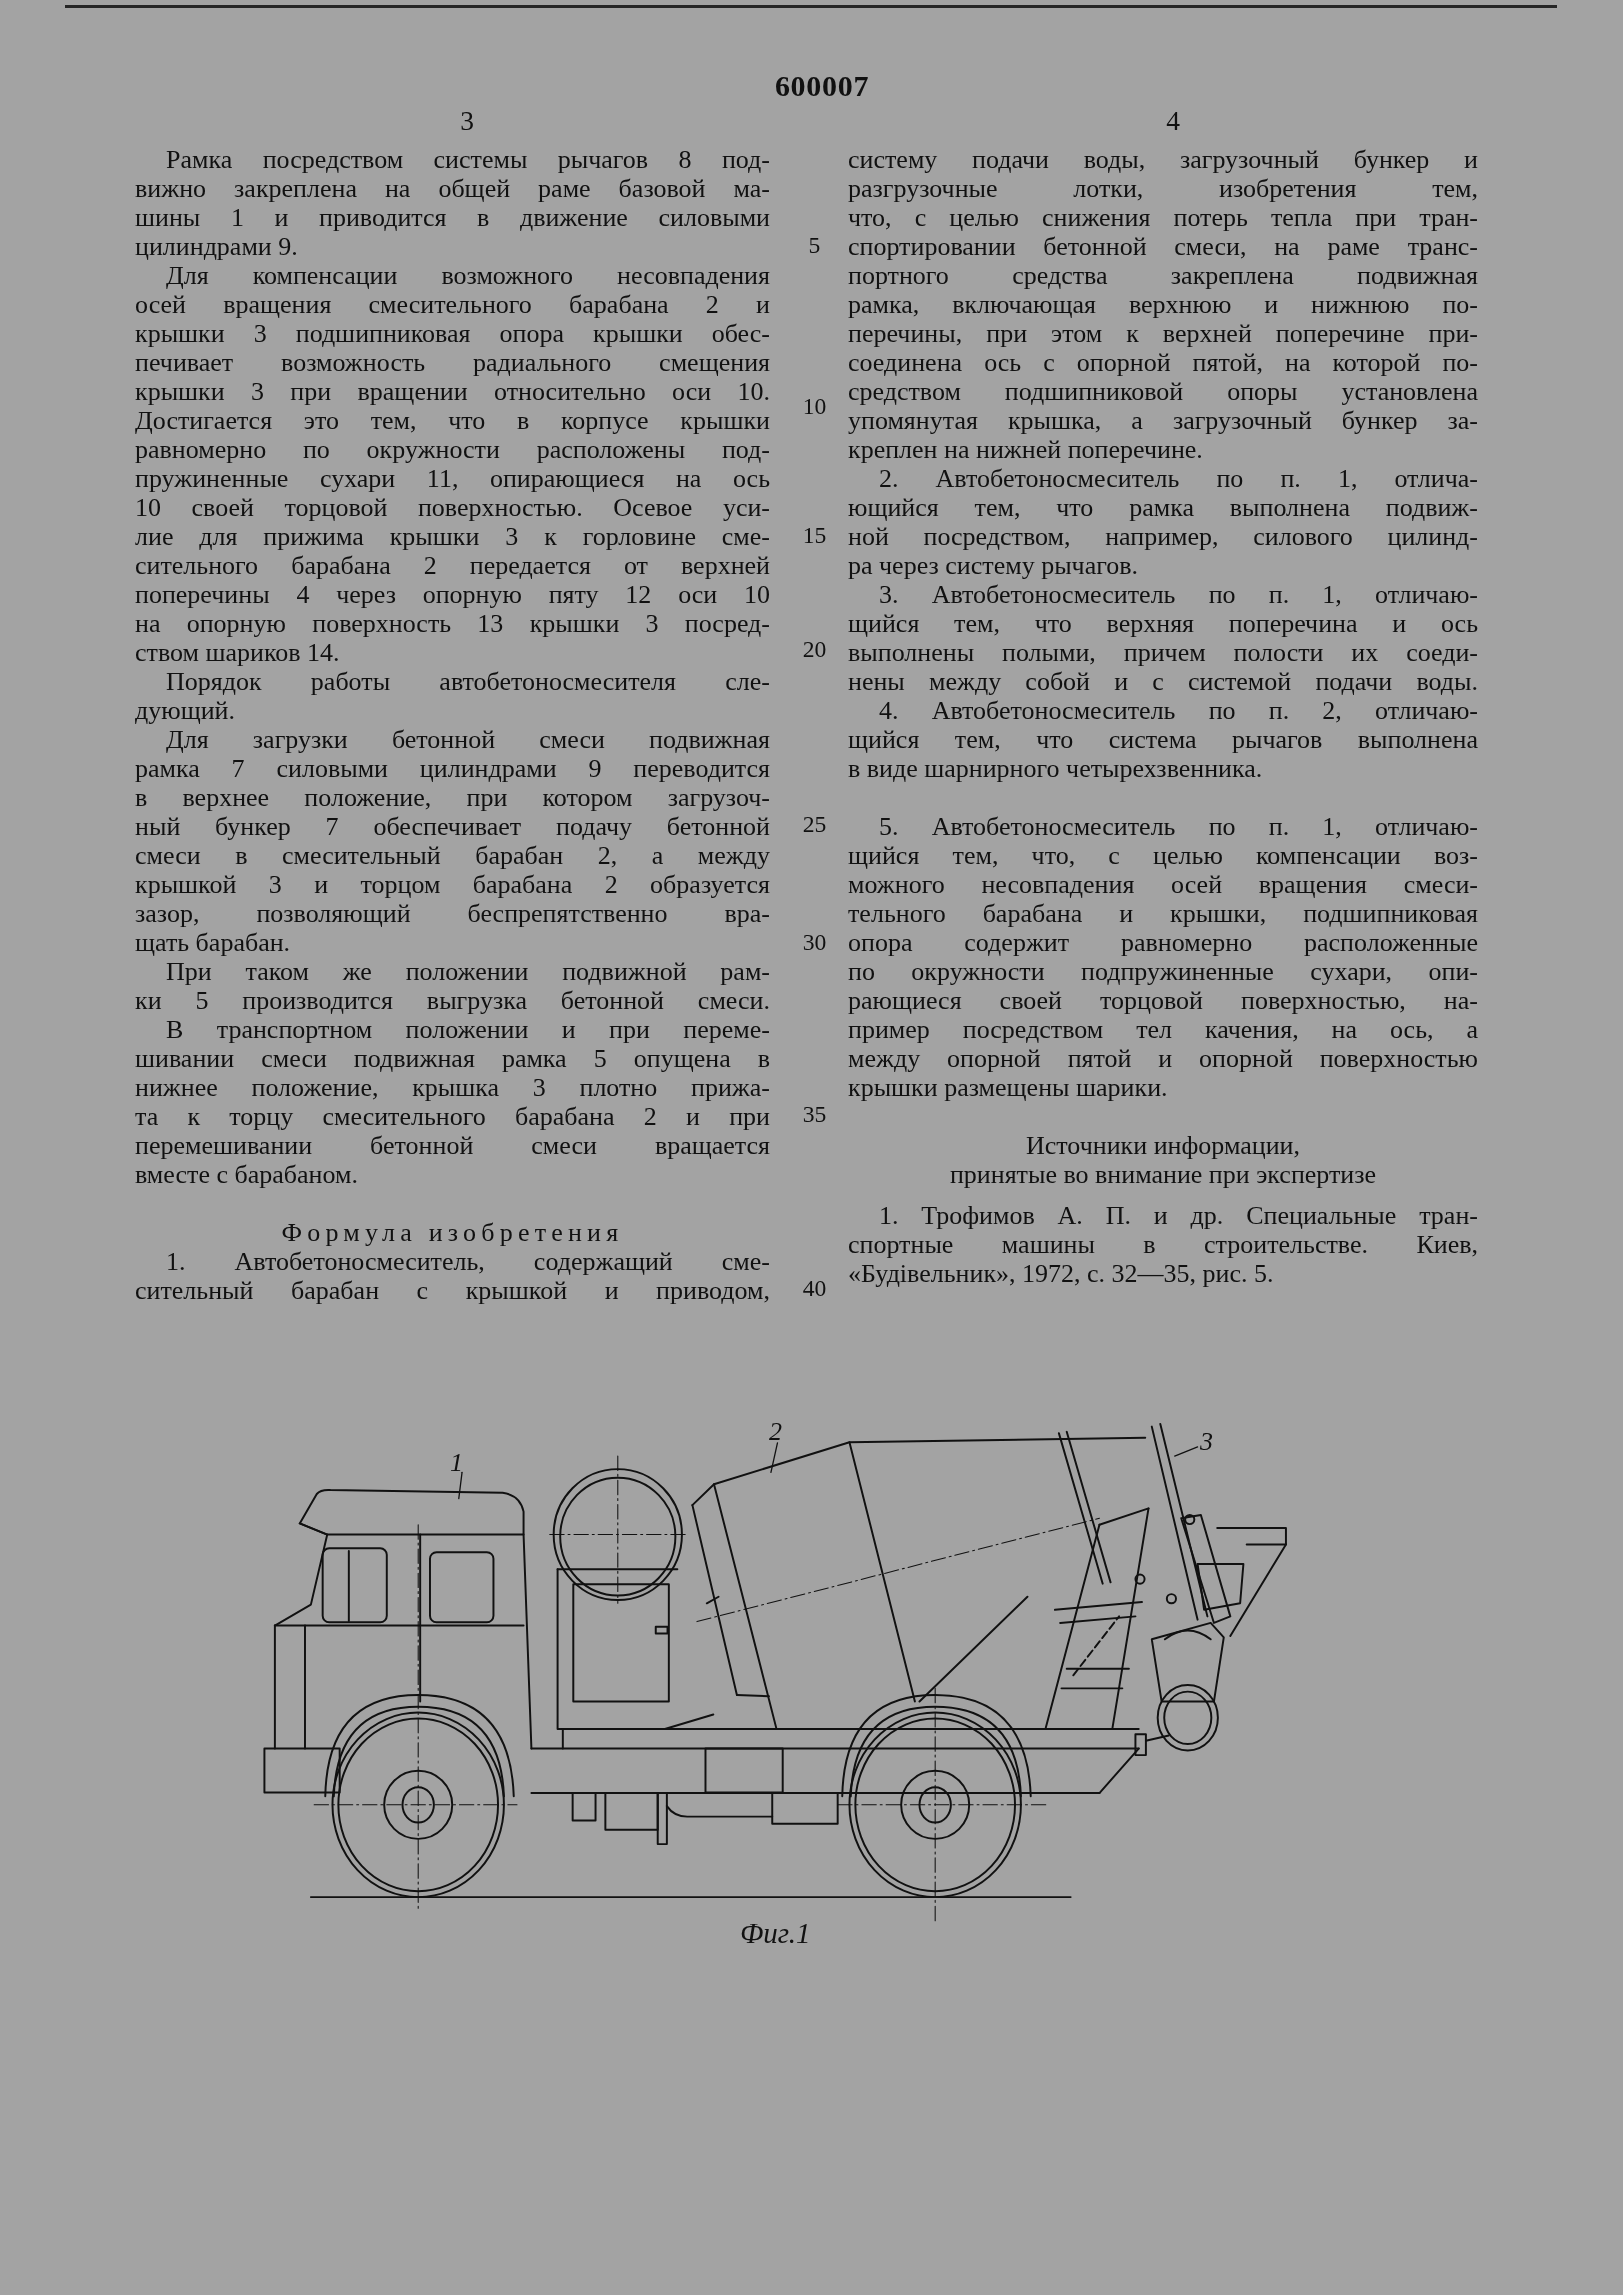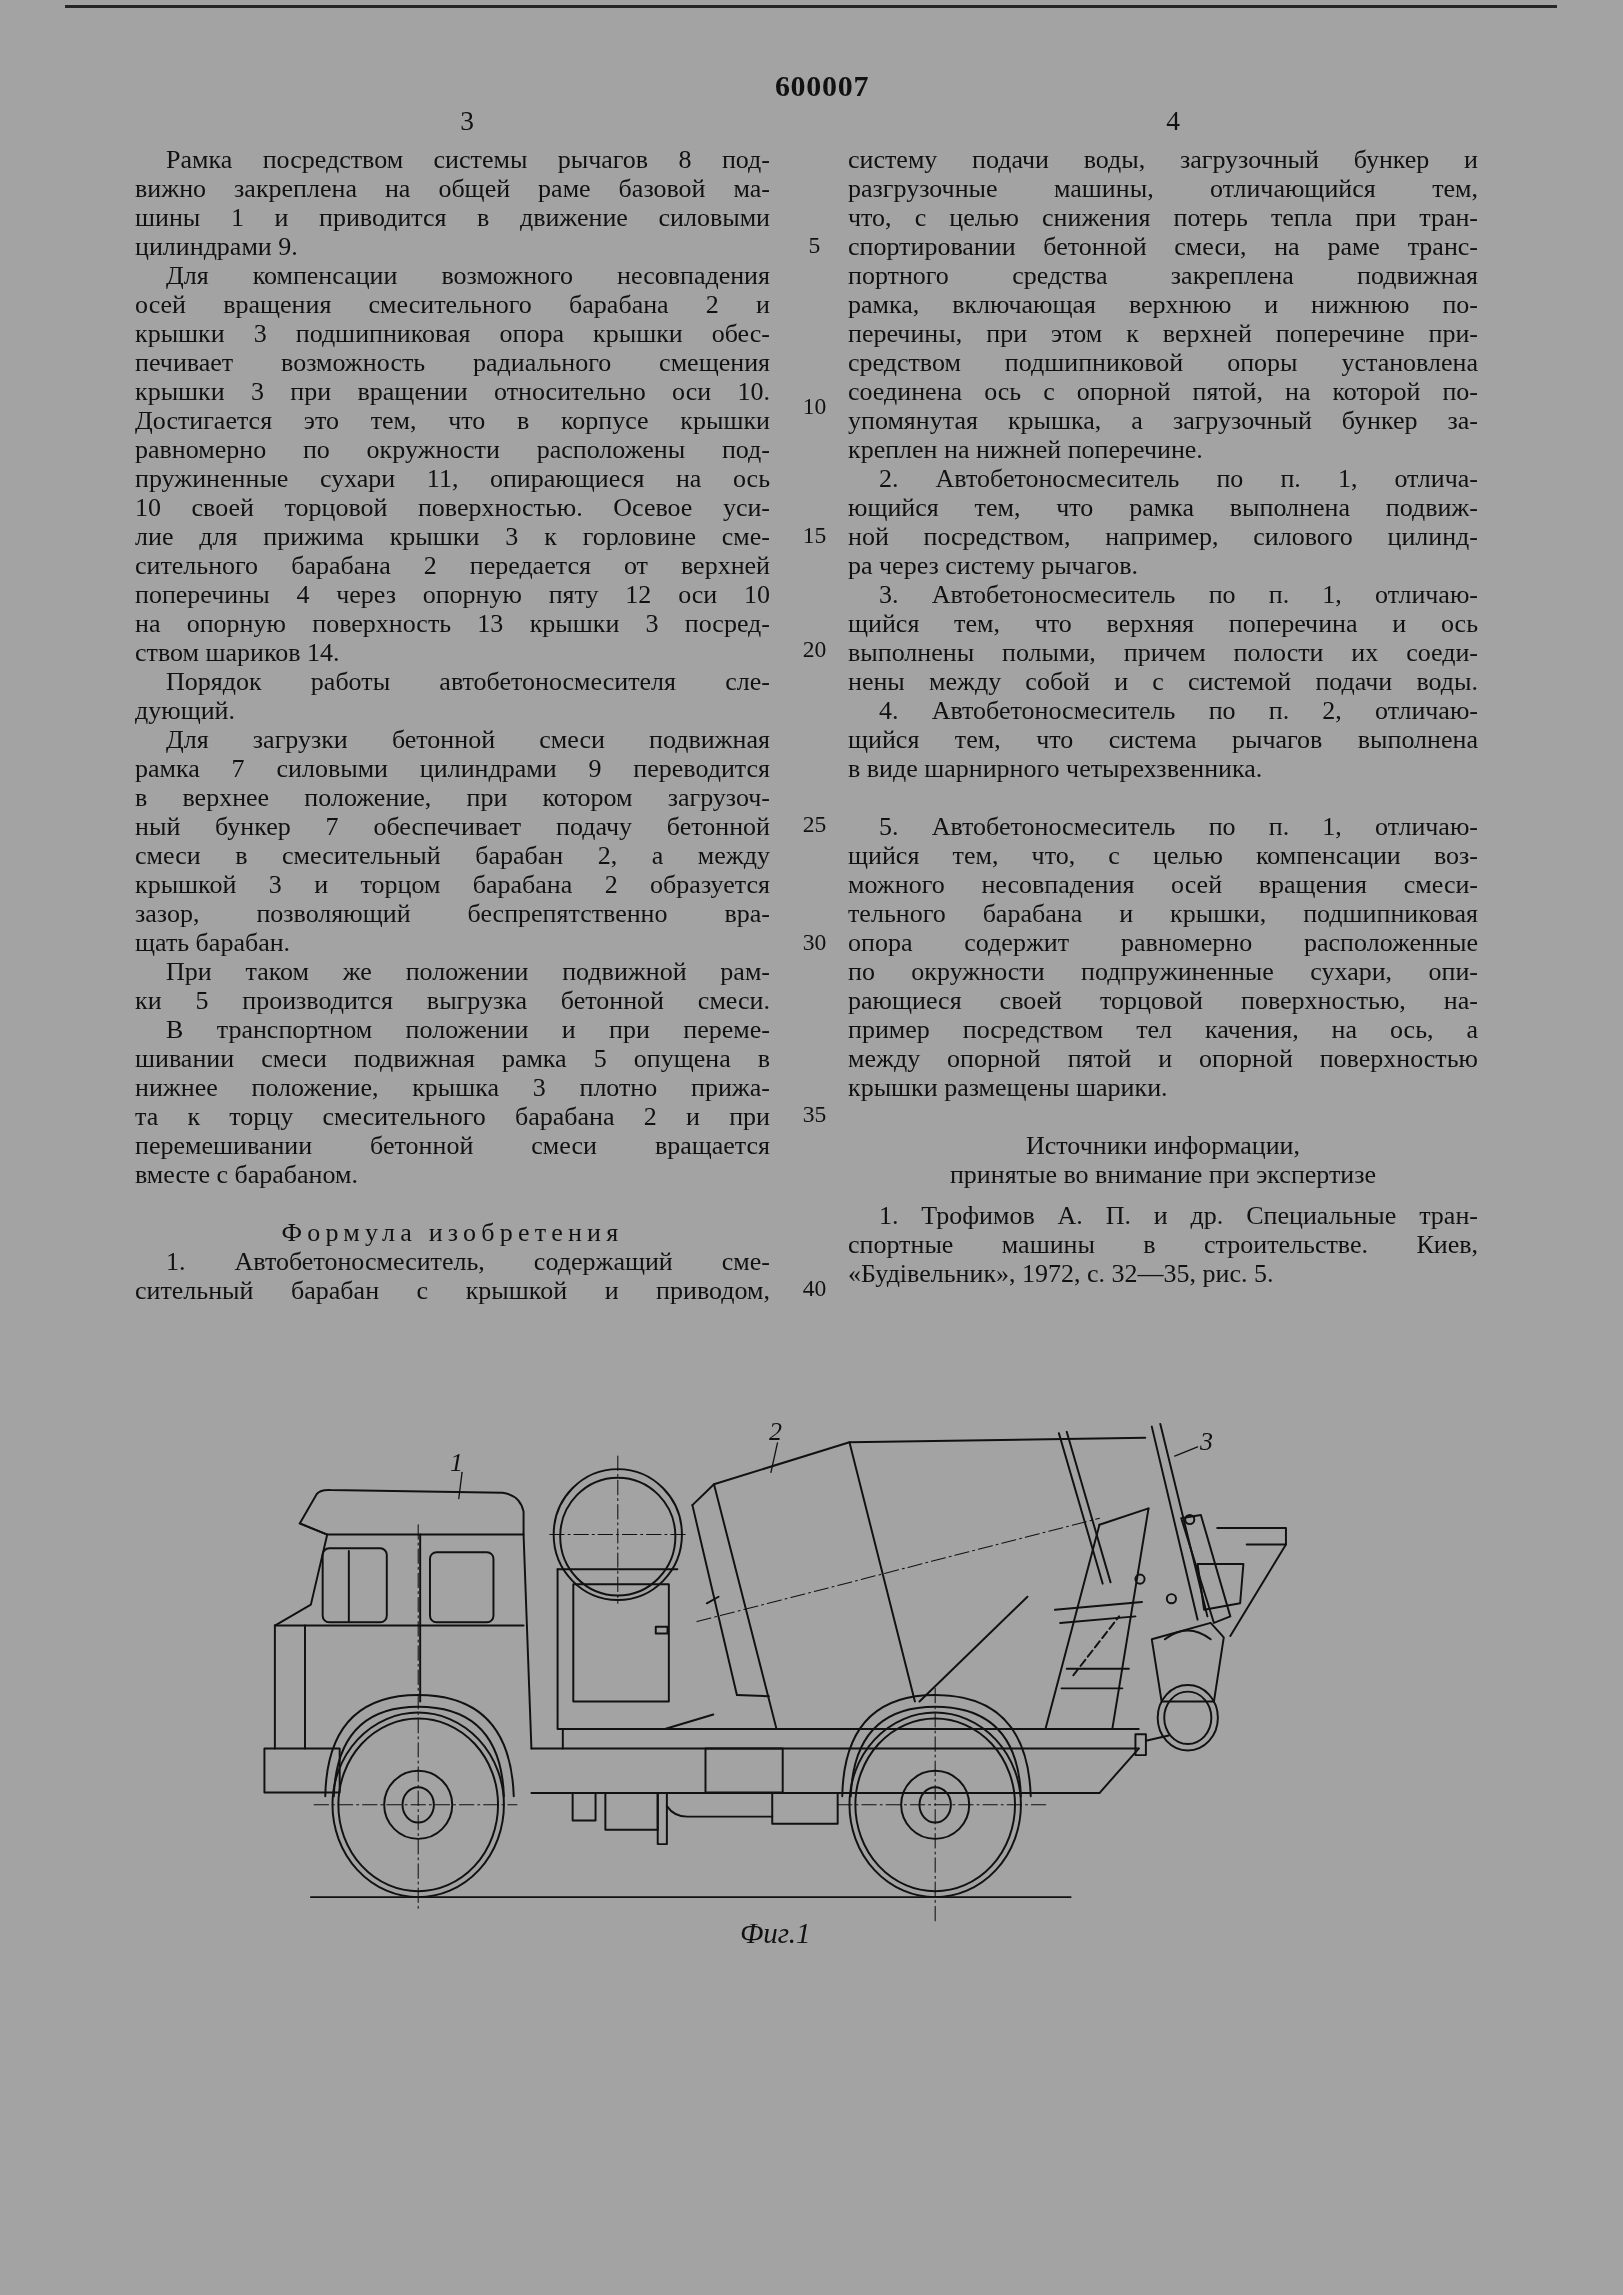--- a/index.html
+++ b/index.html
@@ -86,28 +86,28 @@
     <span style="top:377px">15</span>
     <span style="top:491px">20</span>
     <span style="top:666px">25</span>
     <span style="top:784px">30</span>
     <span style="top:956px">35</span>
     <span style="top:1130px">40</span>
   </div>
 
   <div class="col right">
     <span class="ln">систему подачи воды, загрузочный бункер и</span>
-    <span class="ln">разгрузочные машины, отличающийся тем,</span>
+    <span class="ln">разгрузочные лотки, изобретения тем,</span>
     <span class="ln">что, с целью снижения потерь тепла при тран-</span>
     <span class="ln">спортировании бетонной смеси, на раме транс-</span>
     <span class="ln">портного средства закреплена подвижная</span>
     <span class="ln">рамка, включающая верхнюю и нижнюю по-</span>
     <span class="ln">перечины, при этом к верхней поперечине при-</span>
+    <span class="ln">соединена ось с опорной пятой, на которой по-</span>
     <span class="ln">средством подшипниковой опоры установлена</span>
-    <span class="ln">соединена ось с опорной пятой, на которой по-</span>
     <span class="ln">упомянутая крышка, а загрузочный бункер за-</span>
     <span class="ln last">креплен на нижней поперечине.</span>
 
     <span class="ln ind">2. Автобетоносмеситель по п. 1, отлича-</span>
     <span class="ln">ющийся тем, что рамка выполнена подвиж-</span>
     <span class="ln">ной посредством, например, силового цилинд-</span>
     <span class="ln last">ра через систему рычагов.</span>
 
     <span class="ln ind">3. Автобетоносмеситель по п. 1, отличаю-</span>
     <span class="ln">щийся тем, что верхняя поперечина и ось</span>

